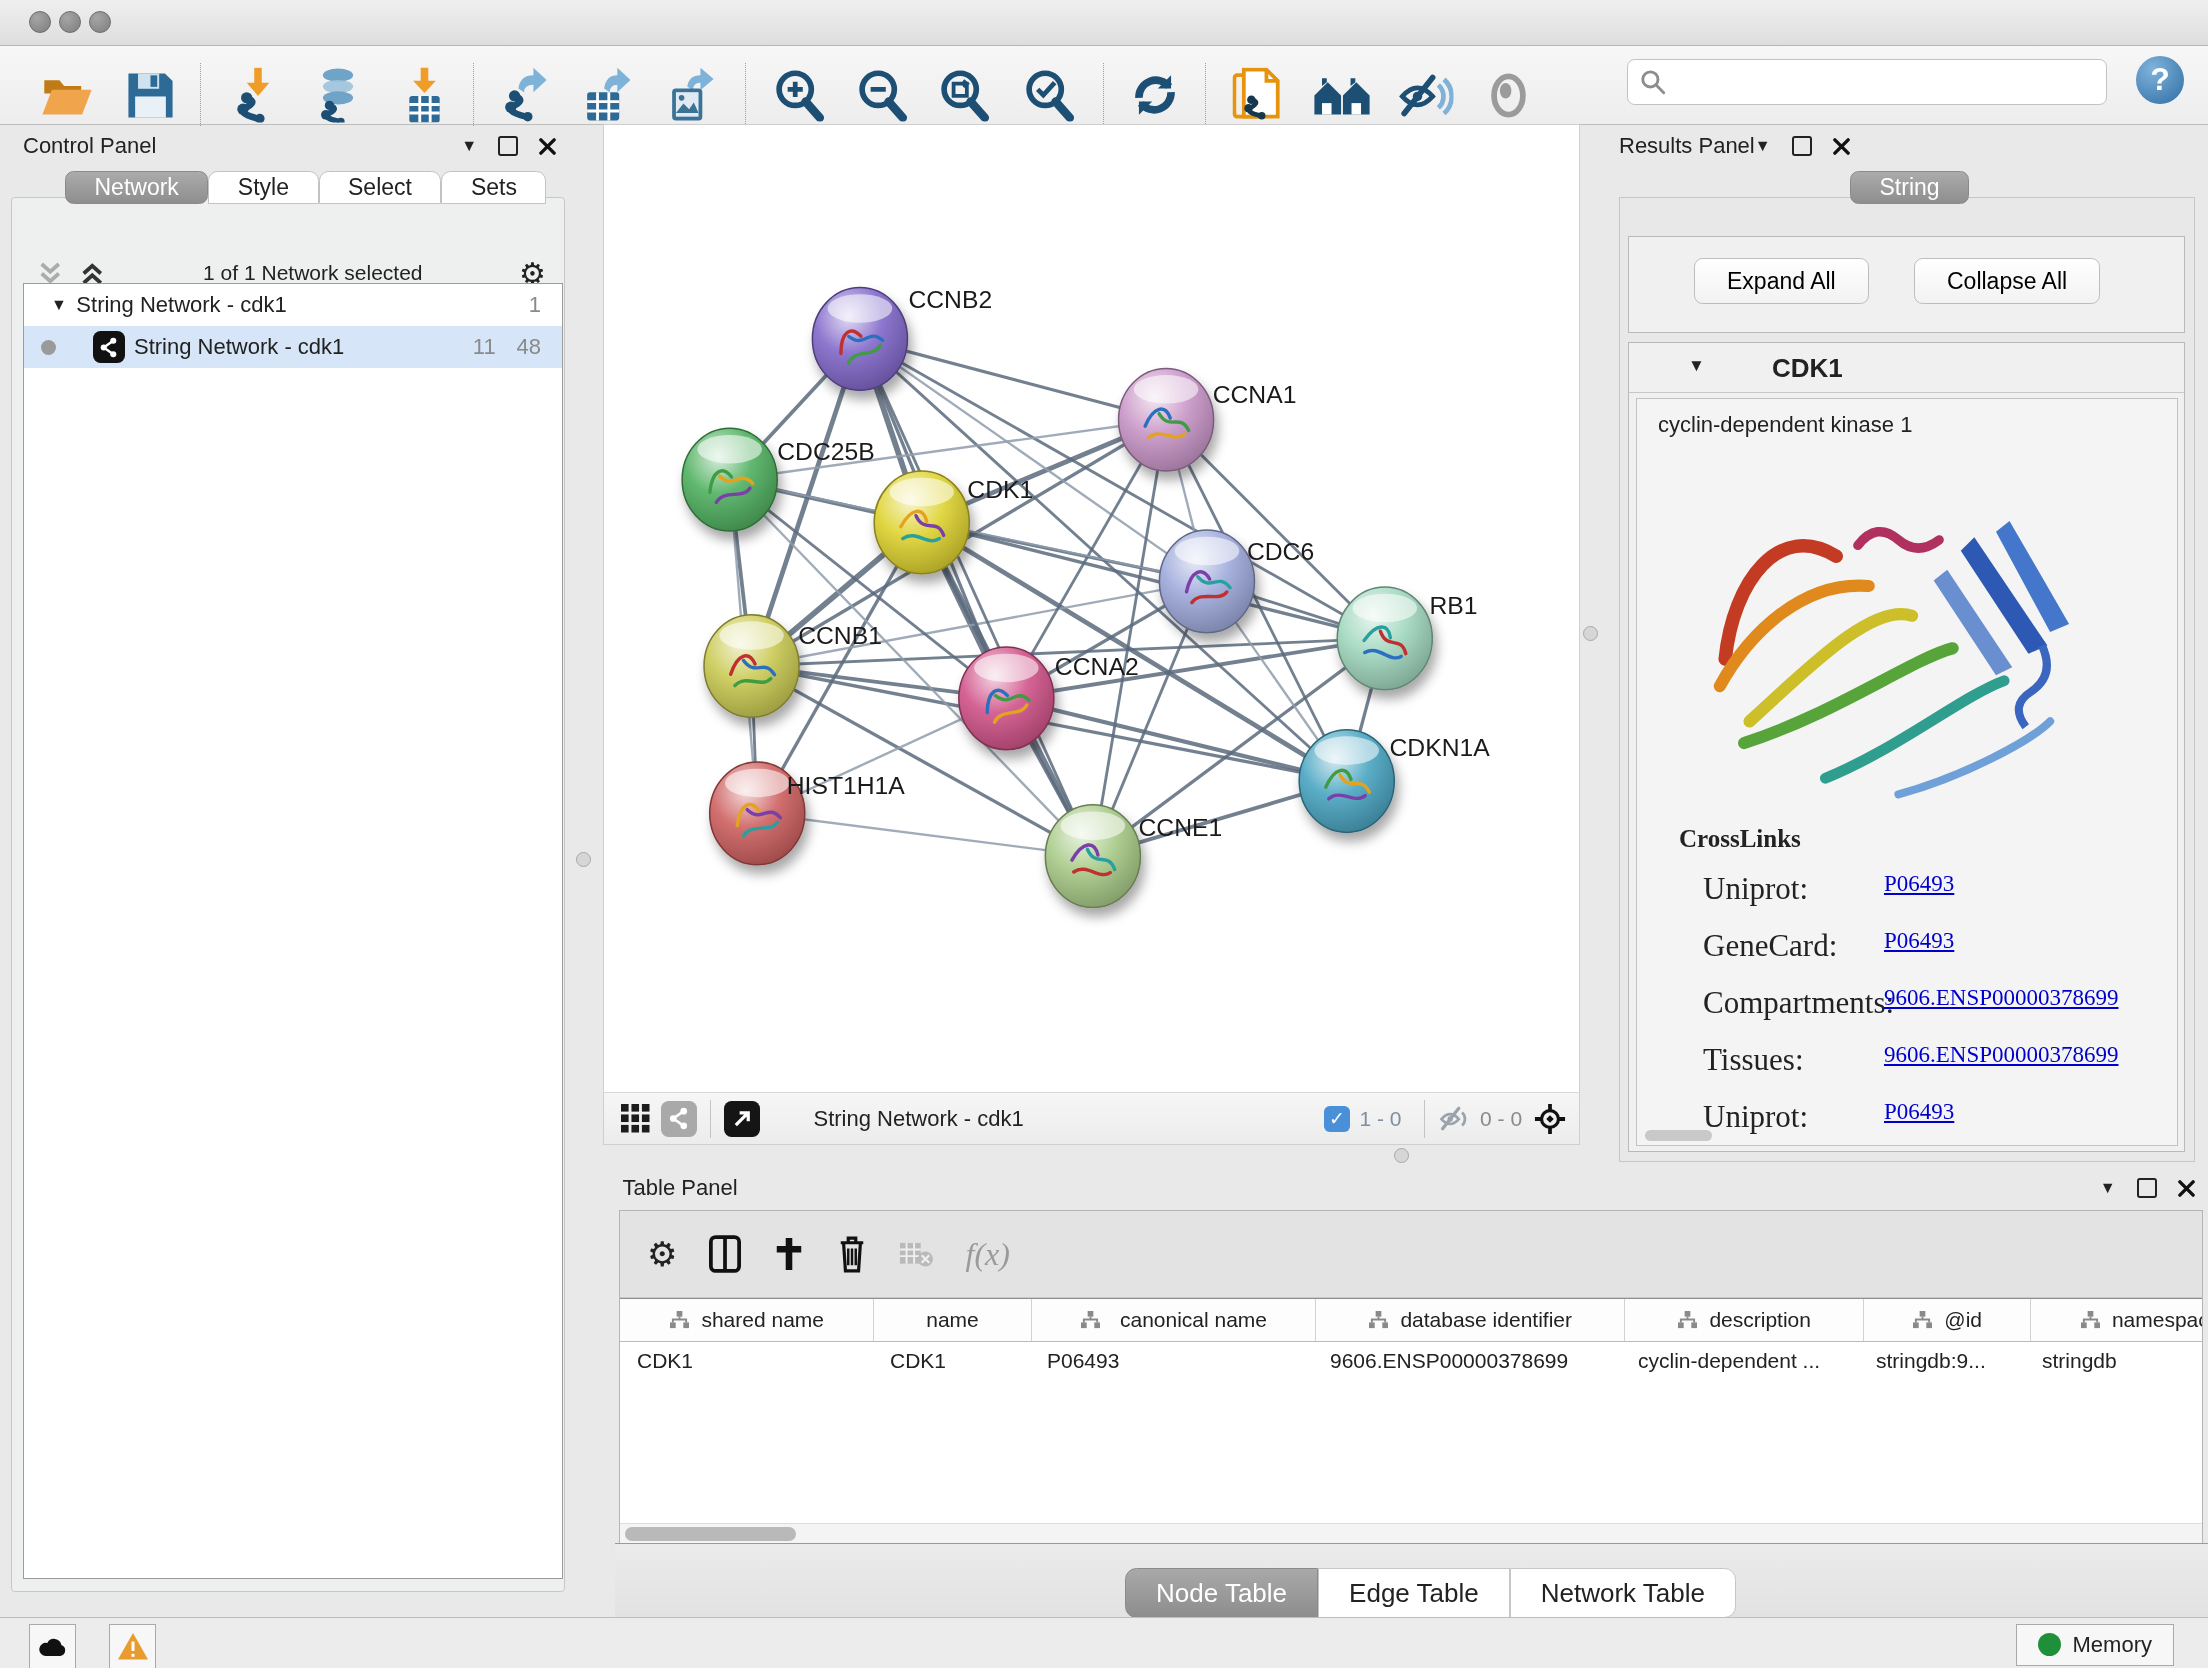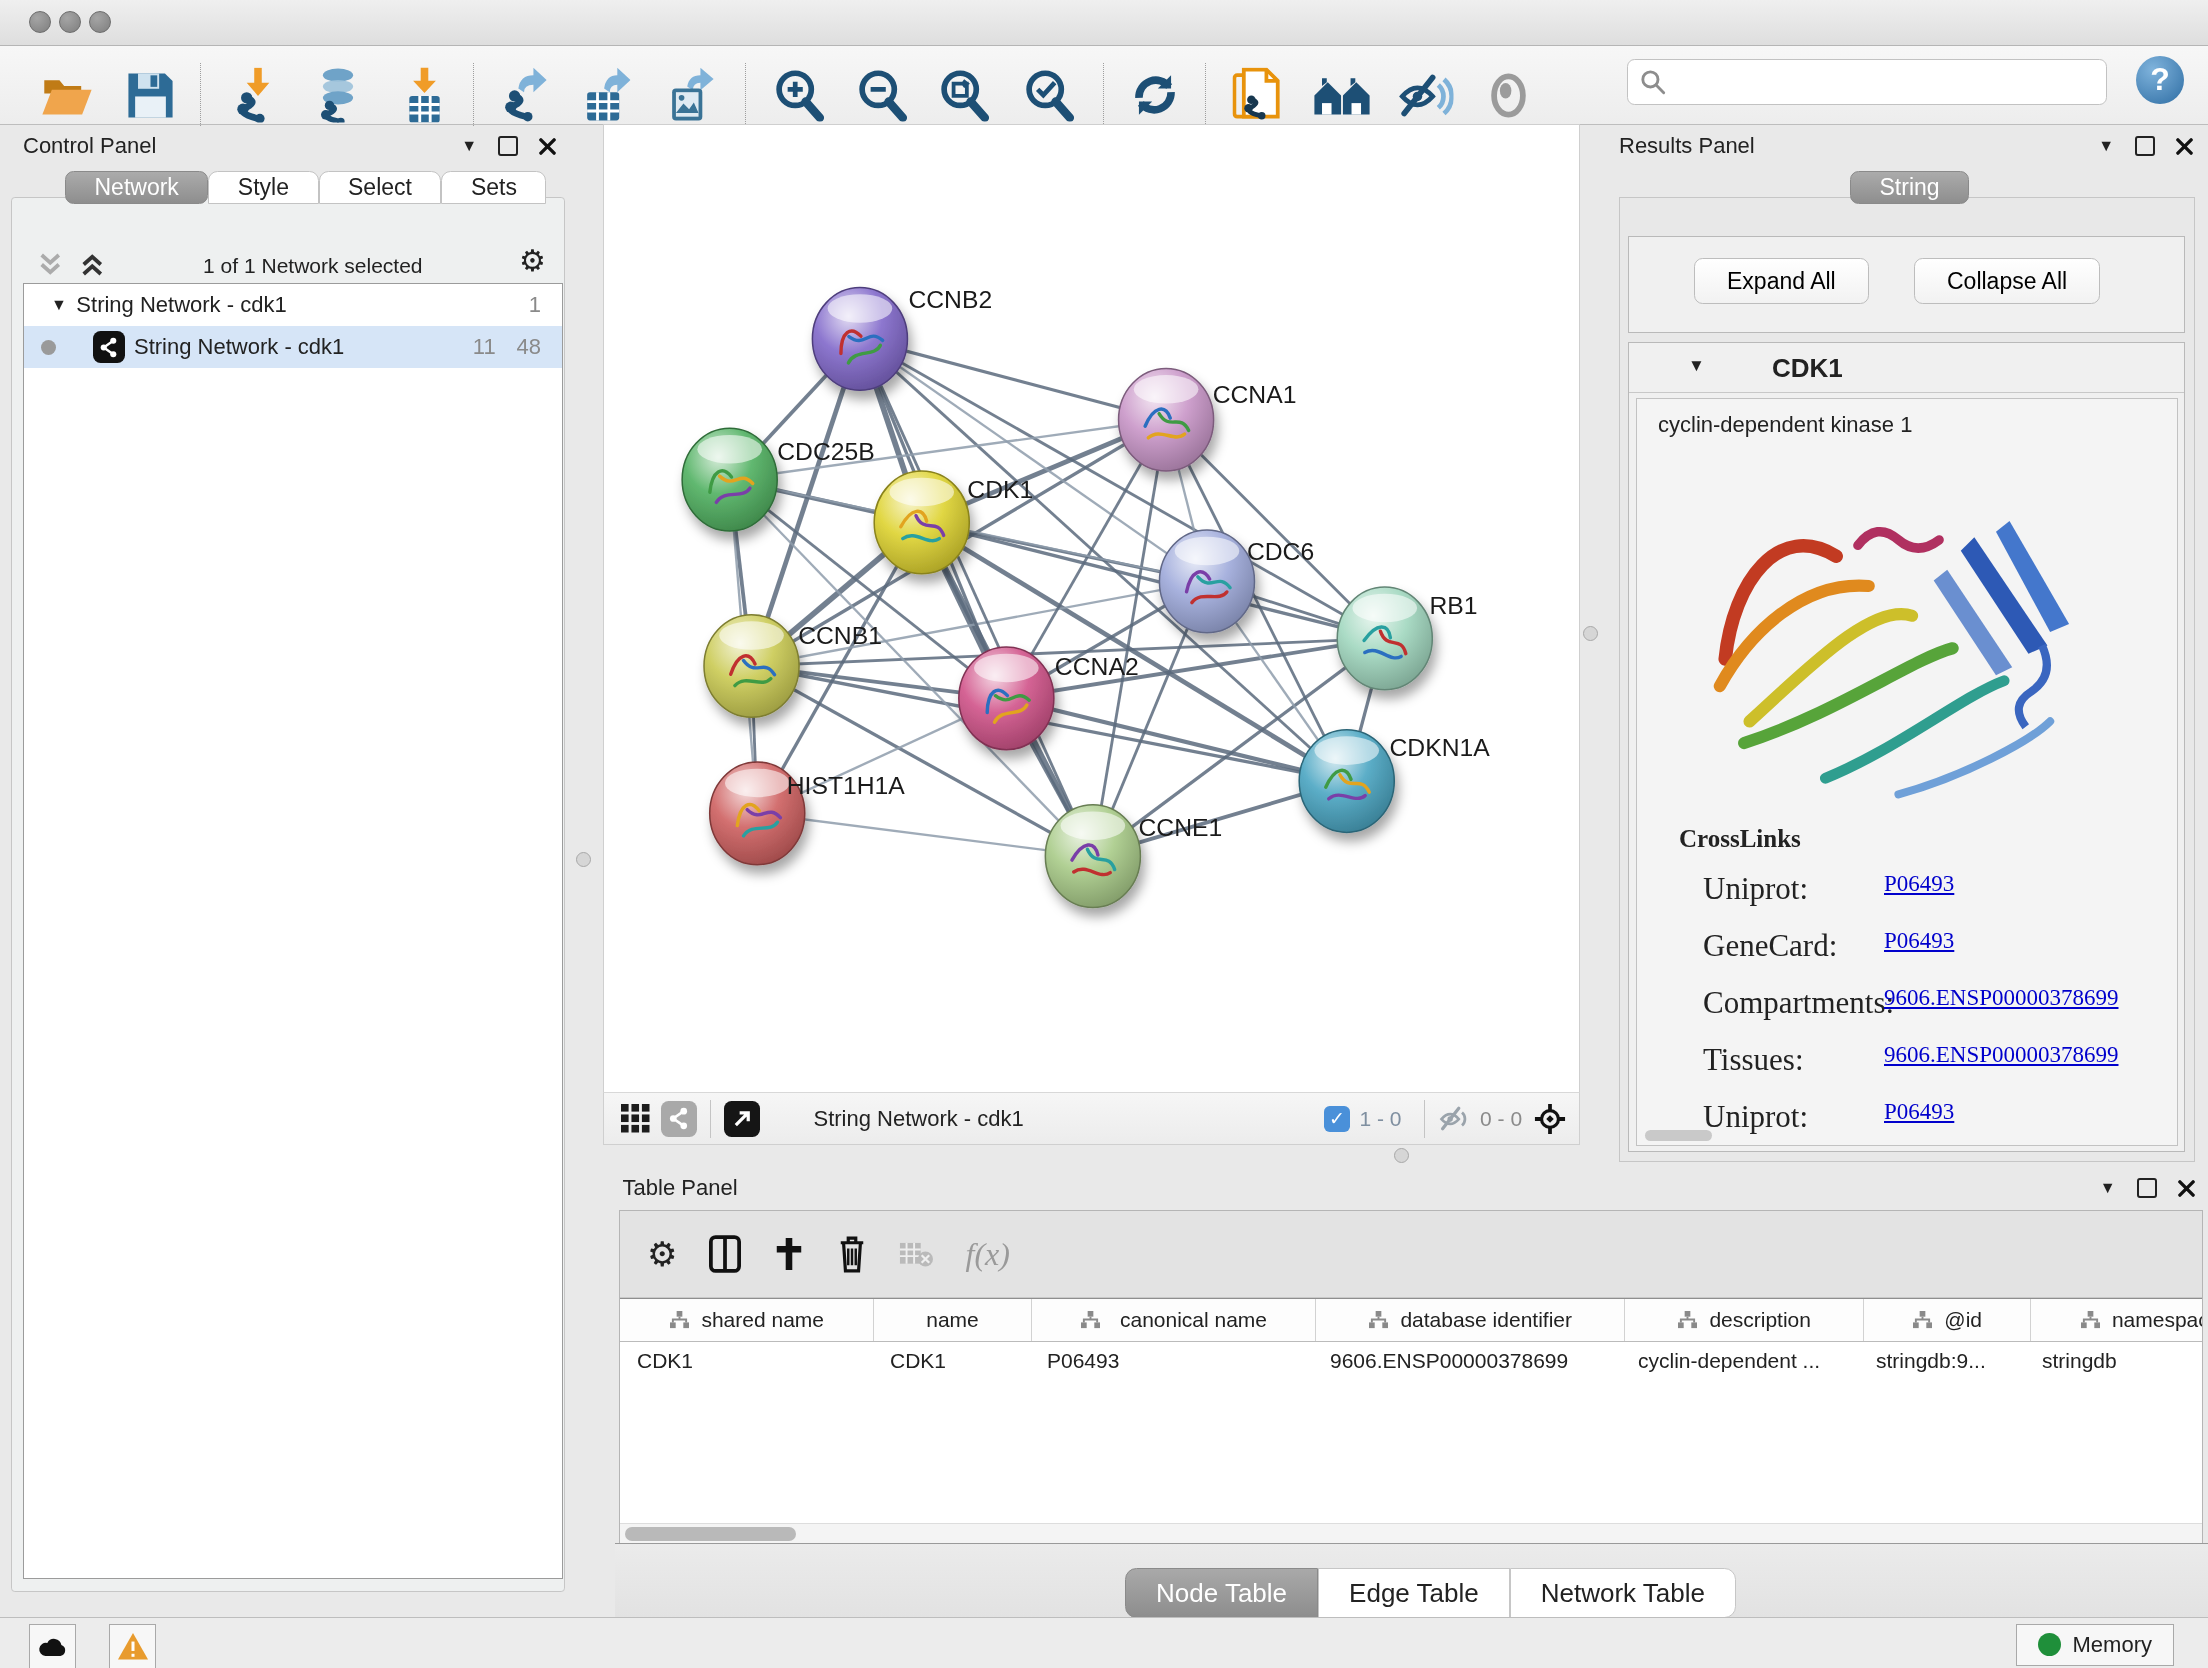--- a/index.html
+++ b/index.html
@@ -270,21 +270,21 @@
       <span class="floatbox"></span>
       <svg width="17" height="17" viewBox="0 0 18 18">
         <path d="M2 2 L16 16 M16 2 L2 16" stroke="#111" stroke-width="3.6" stroke-linecap="round"></path>
         </svg>
     </span>
   </div>
   <div class="abs cp-box"></div>
   <div class="abs" style="left:65px;top:171px;z-index:4;">
     <span class="tab active">Network</span><span class="tab">Style</span><span class="tab">Select</span><span class="tab">Sets</span>
   </div>
-  <div class="abs" style="left:23px;top:236px;width:538px;height:42px;display:flex;align-items:flex-end;">
+  <div class="abs" style="left:23px;top:252px;width:538px;height:42px;display:flex;align-items:center;">
     <svg width="28.5" height="27" viewBox="0 0 30 28" style="margin-left:13.3px">
       <path d="M6 4 l9 8 9 -8 M6 14 l9 8 9 -8" stroke="#ababab" stroke-width="4" fill="none"></path>
       </svg>
     <svg width="28.5" height="27" viewBox="0 0 30 28" style="margin-left:13.3px">
       <path d="M6 24 l9 -8 9 8 M6 14 l9 -8 9 8" stroke="#333" stroke-width="4" fill="none"></path>
       </svg>
     <span style="flex:1;text-align:center;font-size:21px;">1 of 1 Network selected</span>
     <span style="font-size:30px;margin-right:15px;color:#222;">⚙</span>
   </div>
   <div class="abs cp-tree">
@@ -579,21 +579,21 @@
     <span class="cnt">0 - 0</span>
     <div class="sqbtn" style="margin-right:11.4px;">
       <svg width="32" height="32" viewBox="0 0 34 34">
         <circle cx="17" cy="17" r="9" fill="none" stroke="#111" stroke-width="3.4"></circle>
         <path d="M17 1 v7 M17 26 v7 M1 17 h7 M26 17 h7" stroke="#111" stroke-width="4"></path>
         <path d="M17 13 l4 4 -4 4 -4 -4z" fill="#111"></path>
         </svg>
     </div>
   </div>
 
-  <div class="abs" style="left:1619px;top:129px;width:574px;height:34px;display:flex;justify-content:space-between;align-items:center;">
+  <div class="abs" style="left:1619px;top:129px;width:574px;height:34px;display:flex;justify-content:flex-start;align-items:center;">
     <span class="ptitle">Results Panel</span>
     <span class="pctl">
       <span class="tri">▼</span>
       <span class="floatbox"></span>
       <svg width="17" height="17" viewBox="0 0 18 18">
         <path d="M2 2 L16 16 M16 2 L2 16" stroke="#111" stroke-width="3.6" stroke-linecap="round"></path>
         </svg>
     </span>
   </div>
   <div class="abs rp-box"></div>

